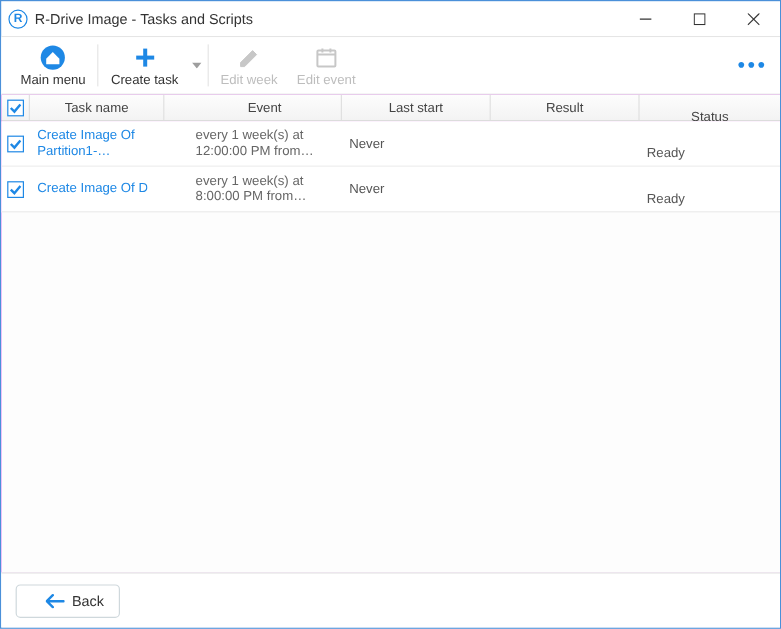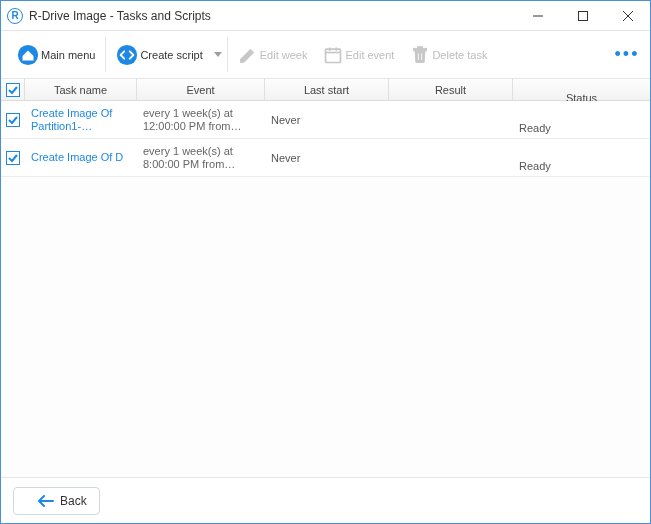--- a/index.html
+++ b/index.html
@@ -42,21 +42,21 @@
   .toolbar {
     height: 48px;
     background: #fff;
     display: flex;
     align-items: stretch;
     padding: 0 8px;
     border-bottom: 1px solid #e5e5e5;
   }
   .tbtn {
     display: flex;
-    flex-direction: row;
+    flex-direction: column;
     align-items: center;
     justify-content: center;
     padding: 0 8px;
     min-width: 58px;
     gap: 2px;
     position: relative;
   }
   .tbtn .icon-slot {
     height: 22px;
     display: flex; align-items: center; justify-content: center;
@@ -96,21 +96,21 @@
     color: #444;
   }
   .ghead > div {
     border-right: 1px solid #e0e0e0;
     height: 100%;
     display: flex; align-items: center; justify-content: center;
     font-size: 11px;
   }
   .col-check { width: 24px; justify-content: center; }
   .col-name  { width: 112px; padding: 0 6px; justify-content: flex-start; }
-  .col-event { width: 128px; }
+  .col-event { width: 128px; margin-left: 20px; }
   .col-last  { width: 124px; text-align: center; }
   .col-result{ width: 124px; }
   .col-status{ flex: 1; border-right: none !important; margin-top: 17px; }
   .head-chk {
     width: 14px; height: 14px; border: 1px solid #1e88e5;
     display: flex; align-items: center; justify-content: center;
     background: #fff;
   }
   .head-chk svg, .row-chk svg { display: block; }
   
@@ -193,37 +193,37 @@
     <div class="icon-slot">
       <svg width="22" height="22" viewBox="0 0 24 24">
           <circle cx="12" cy="12" r="11" fill="#1e88e5"></circle>
           <path d="M6 13 L12 7 L18 13 L18 18 L6 18 Z" fill="#fff"></path>
         </svg>
     </div>
     <span class="label">Main menu</span>
   </div>
   <div class="tsep"></div>
 
-
   <div class="tool-group">
     <div class="tbtn">
       <div class="icon-slot">
-        <svg width="22" height="22" viewBox="0 0 24 24">
-            <circle cx="12" cy="12" r="11" fill="#1e88e5"></circle>
-            <path d="M9 8 L5 12 L9 16 M15 8 L19 12 L15 16" stroke="#fff" stroke-width="2" fill="none" stroke-linecap="round" stroke-linejoin="round"></path>
+        <svg width="20" height="20" viewBox="0 0 24 24">
+            <rect x="10" y="3" width="4" height="18" fill="#1e88e5"></rect>
+            <rect x="3" y="10" width="18" height="4" fill="#1e88e5"></rect>
           </svg>
       </div>
-      <span class="label">Create script</span>
+      <span class="label">Create task</span>
     </div>
     <div class="dropdown-caret">
       <svg width="8" height="5" viewBox="0 0 8 5">
           <path d="M0 0 L8 0 L4 5 Z" fill="#9e9e9e"></path>
         </svg>
     </div>
   </div>
+
 
   <div class="tsep"></div>
 
   <div class="tbtn disabled">
     <div class="icon-slot">
       <svg width="20" height="20" viewBox="0 0 24 24">
           <path d="M3 17 L3 21 L7 21 L19 9 L15 5 Z" fill="#c7c7c7"></path>
         </svg>
     </div>
     <span class="label">Edit week</span>
@@ -234,32 +234,20 @@
       <svg width="20" height="20" viewBox="0 0 24 24">
           <rect x="3" y="5" width="18" height="16" rx="1" fill="none" stroke="#c7c7c7" stroke-width="2"></rect>
           <line x1="3" y1="9" x2="21" y2="9" stroke="#c7c7c7" stroke-width="2"></line>
           <line x1="8" y1="3" x2="8" y2="7" stroke="#c7c7c7" stroke-width="2"></line>
           <line x1="16" y1="3" x2="16" y2="7" stroke="#c7c7c7" stroke-width="2"></line>
         </svg>
     </div>
     <span class="label">Edit event</span>
   </div>
 
-  <div class="tbtn disabled">
-    <div class="icon-slot">
-      <svg width="20" height="20" viewBox="0 0 24 24">
-          <path d="M6 7 L18 7 L17 21 L7 21 Z" fill="#c7c7c7"></path>
-          <rect x="4" y="4" width="16" height="3" fill="#c7c7c7"></rect>
-          <rect x="9" y="2" width="6" height="2" fill="#c7c7c7"></rect>
-          <line x1="10" y1="10" x2="10" y2="18" stroke="#fff" stroke-width="1"></line>
-          <line x1="14" y1="10" x2="14" y2="18" stroke="#fff" stroke-width="1"></line>
-        </svg>
-    </div>
-    <span class="label">Delete task</span>
-  </div>
 
   <div class="toolbar-spacer"></div>
 
   <div class="more-btn">
     <span>•••</span>
   </div>
 </div>
 
 <div class="grid">
   <div class="ghead">

